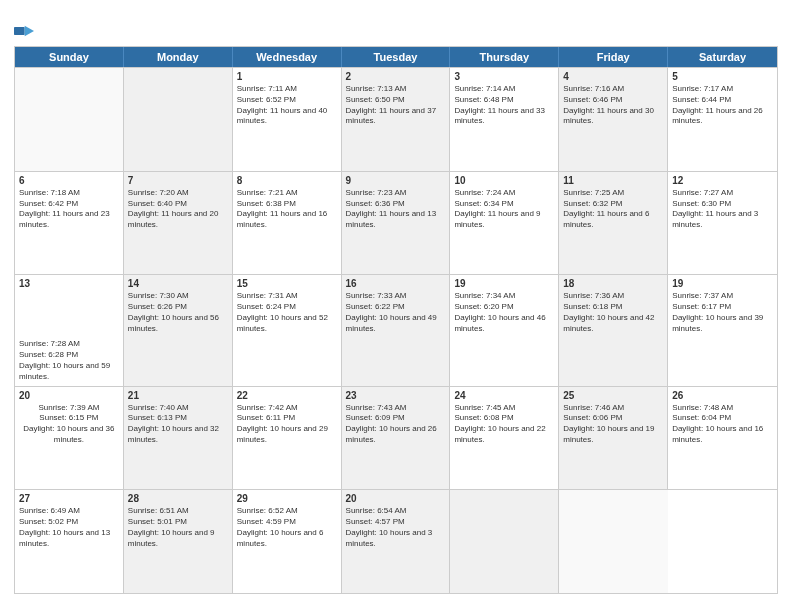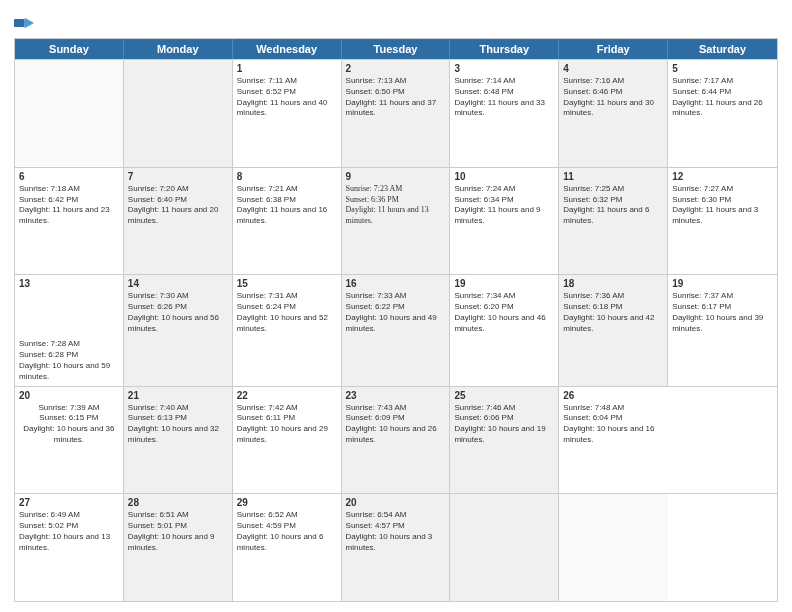--- a/index.html
+++ b/index.html
@@ -6,21 +6,21 @@
     body {
       font-family: Arial, sans-serif;
       background: #fff;
       width: 792px;
       height: 612px;
       overflow: hidden;
     }
     .page {
       width: 792px;
       height: 612px;
-      padding: 10px 14px;
+      padding: 18px 14px;
       display: flex;
       flex-direction: column;
     }
     .header {
       display: flex;
       justify-content: space-between;
       align-items: flex-start;
       margin-bottom: 6px;
     }
     .logo {
@@ -196,21 +196,21 @@
 Daylight: 11 hours and 20 minutes.</div>
           </div>
           <div class="cal-cell">
             <div class="day-num">8</div>
             <div class="cell-detail" style="white-space: pre-line;">Sunrise: 7:21 AM
 Sunset: 6:38 PM
 Daylight: 11 hours and 16 minutes.</div>
           </div>
           <div class="cal-cell shaded">
             <div class="day-num">9</div>
-            <div class="cell-detail" style="white-space: pre-line; font-family: Liberation Serif, serif;">Sunrise: 7:23 AM
+            <div class="cell-detail" style="white-space: pre-line;">Sunrise: 7:23 AM
 Sunset: 6:36 PM
 Daylight: 11 hours and 13 minutes.</div>
           </div>
           <div class="cal-cell">
             <div class="day-num">10</div>
             <div class="cell-detail" style="white-space: pre-line;">Sunrise: 7:24 AM
 Sunset: 6:34 PM
 Daylight: 11 hours and 9 minutes.</div>
           </div>
           <div class="cal-cell shaded">
@@ -287,20 +287,26 @@
             <div class="day-num">22</div>
             <div class="cell-detail" style="white-space: pre-line;">Sunrise: 7:42 AM
 Sunset: 6:11 PM
 Daylight: 10 hours and 29 minutes.</div>
           </div>
           <div class="cal-cell shaded">
             <div class="day-num">23</div>
             <div class="cell-detail" style="white-space: pre-line;">Sunrise: 7:43 AM
 Sunset: 6:09 PM
 Daylight: 10 hours and 26 minutes.</div>
+          </div>
+          <div class="cal-cell">
+            <div class="day-num">24</div>
+            <div class="cell-detail" style="white-space: pre-line;">Sunrise: 7:45 AM
+Sunset: 6:08 PM
+Daylight: 10 hours and 22 minutes.</div>
           </div>
           <div class="cal-cell shaded">
             <div class="day-num">25</div>
             <div class="cell-detail" style="white-space: pre-line;">Sunrise: 7:46 AM
 Sunset: 6:06 PM
 Daylight: 10 hours and 19 minutes.</div>
           </div>
           <div class="cal-cell">
             <div class="day-num">26</div>
             <div class="cell-detail" style="white-space: pre-line;">Sunrise: 7:48 AM

